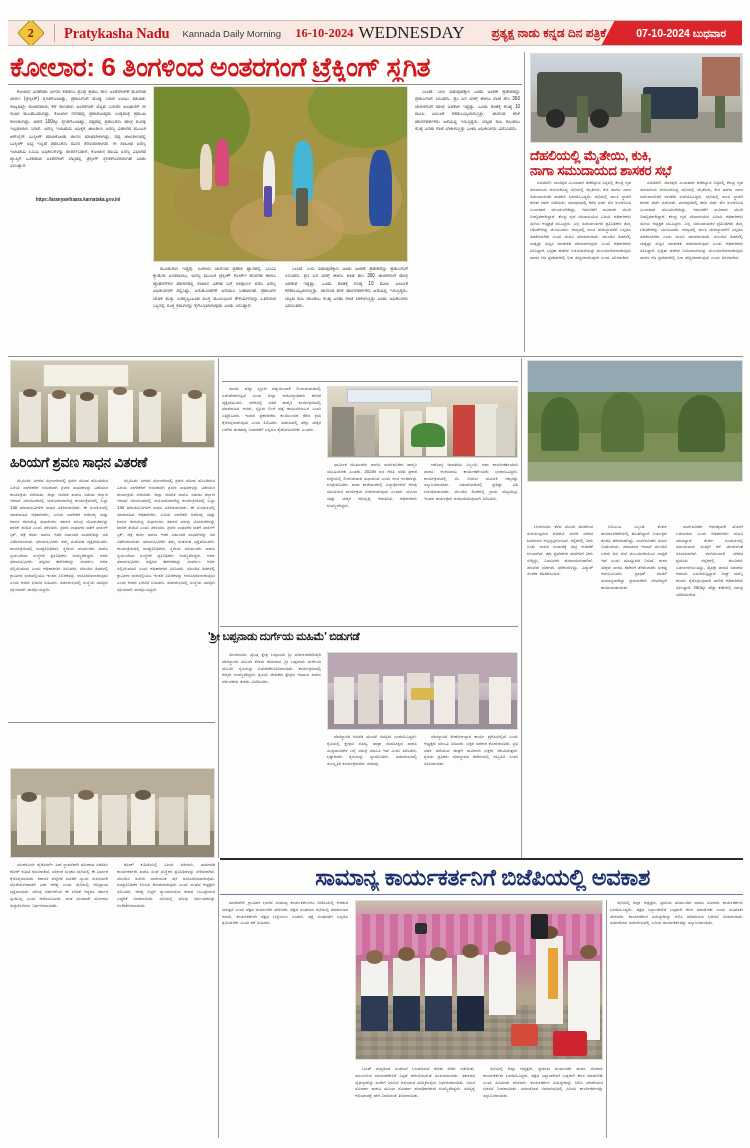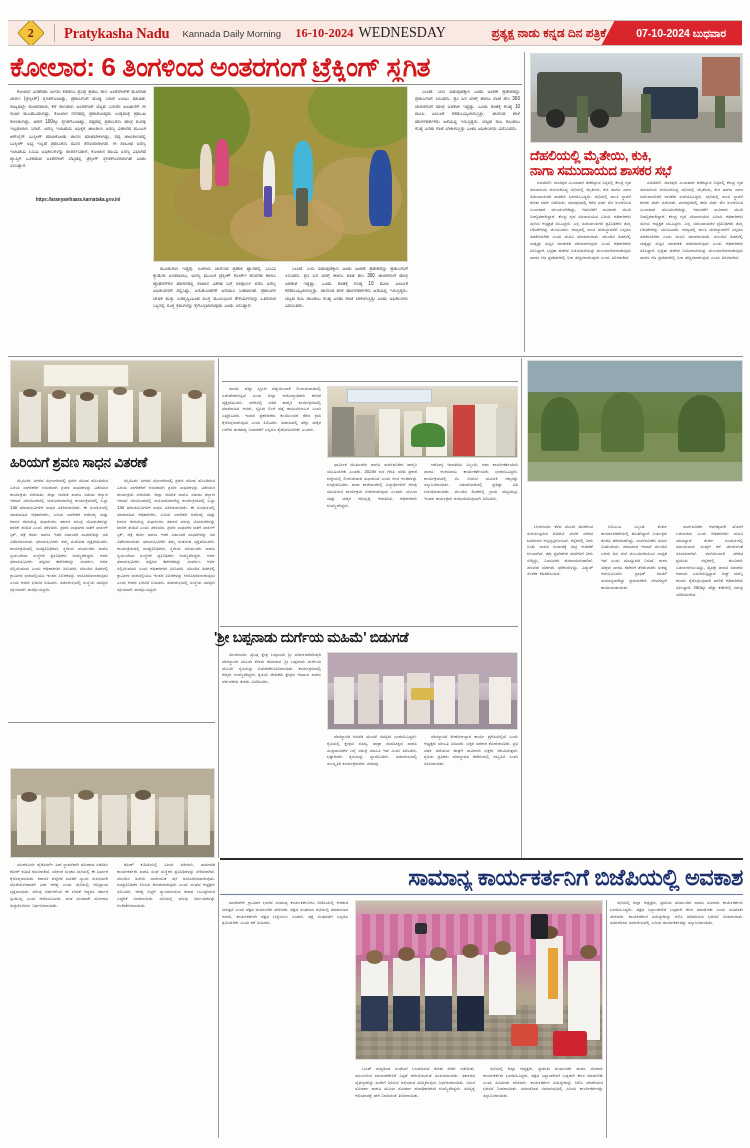--- a/index.html
+++ b/index.html
@@ -61,21 +61,21 @@
     font-size: 9.5px; color: #3b3b3b;
     margin-left: 13px; white-space: nowrap;
   }
   .mh-date {
     font-family: "Liberation Serif", serif;
     font-size: 12.5px; font-weight: bold; color: #c2181c;
     margin-left: 14px; white-space: nowrap;
   }
   .mh-day {
     font-family: "Liberation Serif", serif;
-    font-size: 14px; color: #222;
+    font-size: 17px; color: #222;
     margin-left: 5px; white-space: nowrap;
   }
   .mh-kan {
     font-family: "Liberation Sans", sans-serif;
     font-size: 12px; font-weight: bold; color: #c2181c;
     margin-left: auto; margin-right: 8px; white-space: nowrap;
   }
   .mh-redtab {
     position: relative;
     height: 26px;
@@ -354,21 +354,21 @@
   </div>
   <div class="txt s42" style="left:601px; top:524px; width:66px; height:332px;">
     <p>ಬಿಬಿಎಂಪಿ ಸಿಬ್ಬಂದಿ ತುರ್ತು ಕಾರ್ಯಾಚರಣೆಯಲ್ಲಿ ತೊಡಗಿದ್ದಾರೆ. ನಿಯಂತ್ರಣ ಕೊಠಡಿ ತೆರೆಯಲಾಗಿದ್ದು, ಸಾರ್ವಜನಿಕರು ದೂರು ನೀಡಬಹುದು. ಹವಾಮಾನ ಇಲಾಖೆ ಮುಂದಿನ ಎರಡು ದಿನ ಮಳೆ ಮುಂದುವರಿಯುವ ಸಾಧ್ಯತೆ ಇದೆ ಎಂದು ಮುನ್ಸೂಚನೆ ನೀಡಿದೆ. ಶಾಲಾ ಮಕ್ಕಳು ಹಾಗೂ ಕಚೇರಿಗೆ ತೆರಳುವವರು ಸಂಕಷ್ಟ ಅನುಭವಿಸಿದರು. ಟ್ರಾಫಿಕ್ ಜಾಮ್ ಸಾಮಾನ್ಯವಾಗಿದ್ದು ಪ್ರಯಾಣಿಕರು ಗಂಟೆಗಟ್ಟಲೆ ಕಾಯುವಂತಾಯಿತು.</p>
   </div>
   <div class="txt s42" style="left:676px; top:524px; width:67px; height:332px;">
     <p>ಸಾರ್ವಜನಿಕರು ಅನಗತ್ಯವಾಗಿ ಹೊರಗೆ ಬರಬಾರದು ಎಂದು ಅಧಿಕಾರಿಗಳು ಮನವಿ ಮಾಡಿದ್ದಾರೆ. ತುರ್ತು ಸಂದರ್ಭದಲ್ಲಿ ಸಹಾಯವಾಣಿ ಸಂಖ್ಯೆಗೆ ಕರೆ ಮಾಡುವಂತೆ ಸೂಚಿಸಲಾಗಿದೆ. ಮಳೆಯಿಂದಾಗಿ ನಗರದ ಪ್ರಮುಖ ರಸ್ತೆಗಳಲ್ಲಿ ಗುಂಡಿಗಳು ನಿರ್ಮಾಣಗೊಂಡಿದ್ದು, ದ್ವಿಚಕ್ರ ವಾಹನ ಸವಾರರು ಅಪಾಯ ಎದುರಿಸುತ್ತಿದ್ದಾರೆ. ಶೀಘ್ರ ದುರಸ್ತಿ ಕಾರ್ಯ ಕೈಗೊಳ್ಳುವುದಾಗಿ ಪಾಲಿಕೆ ಅಧಿಕಾರಿಗಳು ತಿಳಿಸಿದ್ದಾರೆ. 260ಕ್ಕೂ ಹೆಚ್ಚು ಕಡೆಗಳಲ್ಲಿ ಸಮಸ್ಯೆ ವರದಿಯಾಗಿದೆ.</p>
   </div>
 
   <div class="hr-thin" style="left:220px; top:626px; width:298px;"></div>
 
-  <div class="hl-blk" style="position:absolute; left:214px; top:630px; width:296px; font-size:14px;">'ಶ್ರೀ ಬಪ್ಪನಾಡು ದುರ್ಗೆಯ ಮಹಿಮೆ' ಬಿಡುಗಡೆ</div>
+  <div class="hl-blk" style="position:absolute; left:208px; top:630px; width:296px; font-size:11px;">'ಶ್ರೀ ಬಪ್ಪನಾಡು ದುರ್ಗೆಯ ಮಹಿಮೆ' ಬಿಡುಗಡೆ</div>
 
   <div class="photo pp-event2" style="left:327px; top:652px; width:191px; height:78px;">
     <div style="position:absolute; left:0; top:0; width:100%; height:40%; background:#b9a7b4;"></div>
     <div style="position:absolute; left:0; bottom:0; width:100%; height:38%; background:#9d8f99;"></div>
     <div style="position:absolute; left:3%; top:32%; width:11%; height:62%; background:#ece6e0;"></div>
     <div style="position:absolute; left:16%; top:28%; width:11%; height:66%; background:#dfd6cf;"></div>
     <div style="position:absolute; left:29%; top:30%; width:11%; height:64%; background:#f0ebe5;"></div>
     <div style="position:absolute; left:42%; top:26%; width:12%; height:68%; background:#e4dcd5;"></div>
     <div style="position:absolute; left:56%; top:30%; width:11%; height:64%; background:#efeae3;"></div>
     <div style="position:absolute; left:69%; top:28%; width:11%; height:66%; background:#ddd4cd;"></div>
@@ -406,21 +406,21 @@
 
   <div class="txt s42" style="left:10px; top:862px; width:98px; height:275px;">
     <p>ಮಂಗಳೂರು: ಹೈಕೋರ್ಟ್ ಪೀಠ ಸ್ಥಾಪನೆಗಾಗಿ ಹೋರಾಟ ನಡೆಸಲು ಕೋರ್ ಕಮಿಟಿ ರಚಿಸಲಾಗಿದೆ. ವಕೀಲರ ಸಂಘದ ಸಭೆಯಲ್ಲಿ ಈ ನಿರ್ಧಾರ ಕೈಗೊಳ್ಳಲಾಯಿತು. ಕರಾವಳಿ ಜಿಲ್ಲೆಗಳ ಜನತೆಗೆ ನ್ಯಾಯ ಸುಲಭವಾಗಿ ದೊರೆಯಬೇಕಾದರೆ ಪೀಠ ಅಗತ್ಯ ಎಂದು ಸಭೆಯಲ್ಲಿ ಅಭಿಪ್ರಾಯ ವ್ಯಕ್ತವಾಯಿತು. ಹಲವು ವರ್ಷಗಳಿಂದ ಈ ಬೇಡಿಕೆ ಇದ್ದರೂ ಸರ್ಕಾರ ಸ್ಪಂದಿಸಿಲ್ಲ ಎಂದು ಆರೋಪಿಸಿದರು. ಹಂತ ಹಂತವಾಗಿ ಹೋರಾಟ ತೀವ್ರಗೊಳಿಸಲು ನಿರ್ಧರಿಸಲಾಯಿತು.</p>
   </div>
   <div class="txt s42" style="left:117px; top:862px; width:98px; height:275px;">
     <p>ಕೋರ್ ಕಮಿಟಿಯಲ್ಲಿ ಹಿರಿಯ ವಕೀಲರು, ಸಾಮಾಜಿಕ ಕಾರ್ಯಕರ್ತರು ಹಾಗೂ ಸಂಘ ಸಂಸ್ಥೆಗಳ ಪ್ರತಿನಿಧಿಗಳನ್ನು ಸೇರಿಸಲಾಗಿದೆ. ಮುಂದಿನ ತಿಂಗಳು ಸಾರ್ವಜನಿಕ ಸಭೆ ಆಯೋಜಿಸಲಾಗುವುದು. ಜನಪ್ರತಿನಿಧಿಗಳ ಬೆಂಬಲ ಕೋರಲಾಗುವುದು ಎಂದು ಸಂಘದ ಅಧ್ಯಕ್ಷರು ತಿಳಿಸಿದರು. ಅಗತ್ಯ ಬಿದ್ದರೆ ನ್ಯಾಯಾಲಯದ ಕಲಾಪ ಬಹಿಷ್ಕರಿಸುವ ಎಚ್ಚರಿಕೆ ನೀಡಲಾಯಿತು. ಸಭೆಯಲ್ಲಿ ಹಲವು ನಿರ್ಣಯಗಳನ್ನು ಅಂಗೀಕರಿಸಲಾಯಿತು.</p>
   </div>
 
   <div class="banner-rule" style="left:220px; top:858px; width:523px;"></div>
 
-  <div class="hl-navy" style="position:absolute; left:222px; top:866px; width:521px; font-size:22.5px; text-align:right; white-space:nowrap; overflow:hidden;">ಸಾಮಾನ್ಯ ಕಾರ್ಯಕರ್ತನಿಗೆ ಬಿಜೆಪಿಯಲ್ಲಿ ಅವಕಾಶ</div>
+  <div class="hl-navy" style="position:absolute; left:222px; top:866px; width:521px; font-size:22.5px; text-align:center; white-space:nowrap; overflow:hidden;">ಸಾಮಾನ್ಯ ಕಾರ್ಯಕರ್ತನಿಗೆ ಬಿಜೆಪಿಯಲ್ಲಿ ಅವಕಾಶ</div>
 
   <div class="banner-rule" style="left:220px; top:894px; width:523px; height:1px; background:#6f7ba6;"></div>
 
   <div class="photo pp-rally" style="left:355px; top:900px; width:248px; height:160px;">
     <div style="position:absolute; left:0; top:8%; width:100%; height:26%; background:#cf6fa0;"></div>
     <div style="position:absolute; left:0; top:8%; width:100%; height:26%; background:repeating-linear-gradient(90deg, rgba(255,255,255,.22) 0 6px, rgba(0,0,0,0) 6px 14px);"></div>
     <div style="position:absolute; left:0; bottom:0; width:100%; height:34%; background:#a89d8a;"></div>
     <div style="position:absolute; left:0; bottom:0; width:100%; height:34%; background:repeating-linear-gradient(0deg, rgba(0,0,0,.09) 0 4px, rgba(0,0,0,0) 4px 9px), repeating-linear-gradient(90deg, rgba(0,0,0,.07) 0 7px, rgba(0,0,0,0) 7px 15px);"></div>
     <div style="position:absolute; left:2%; top:38%; width:11%; height:34%; background:#f4f2ee;"></div>
     <div style="position:absolute; left:15%; top:36%; width:11%; height:36%; background:#edeae4;"></div>

